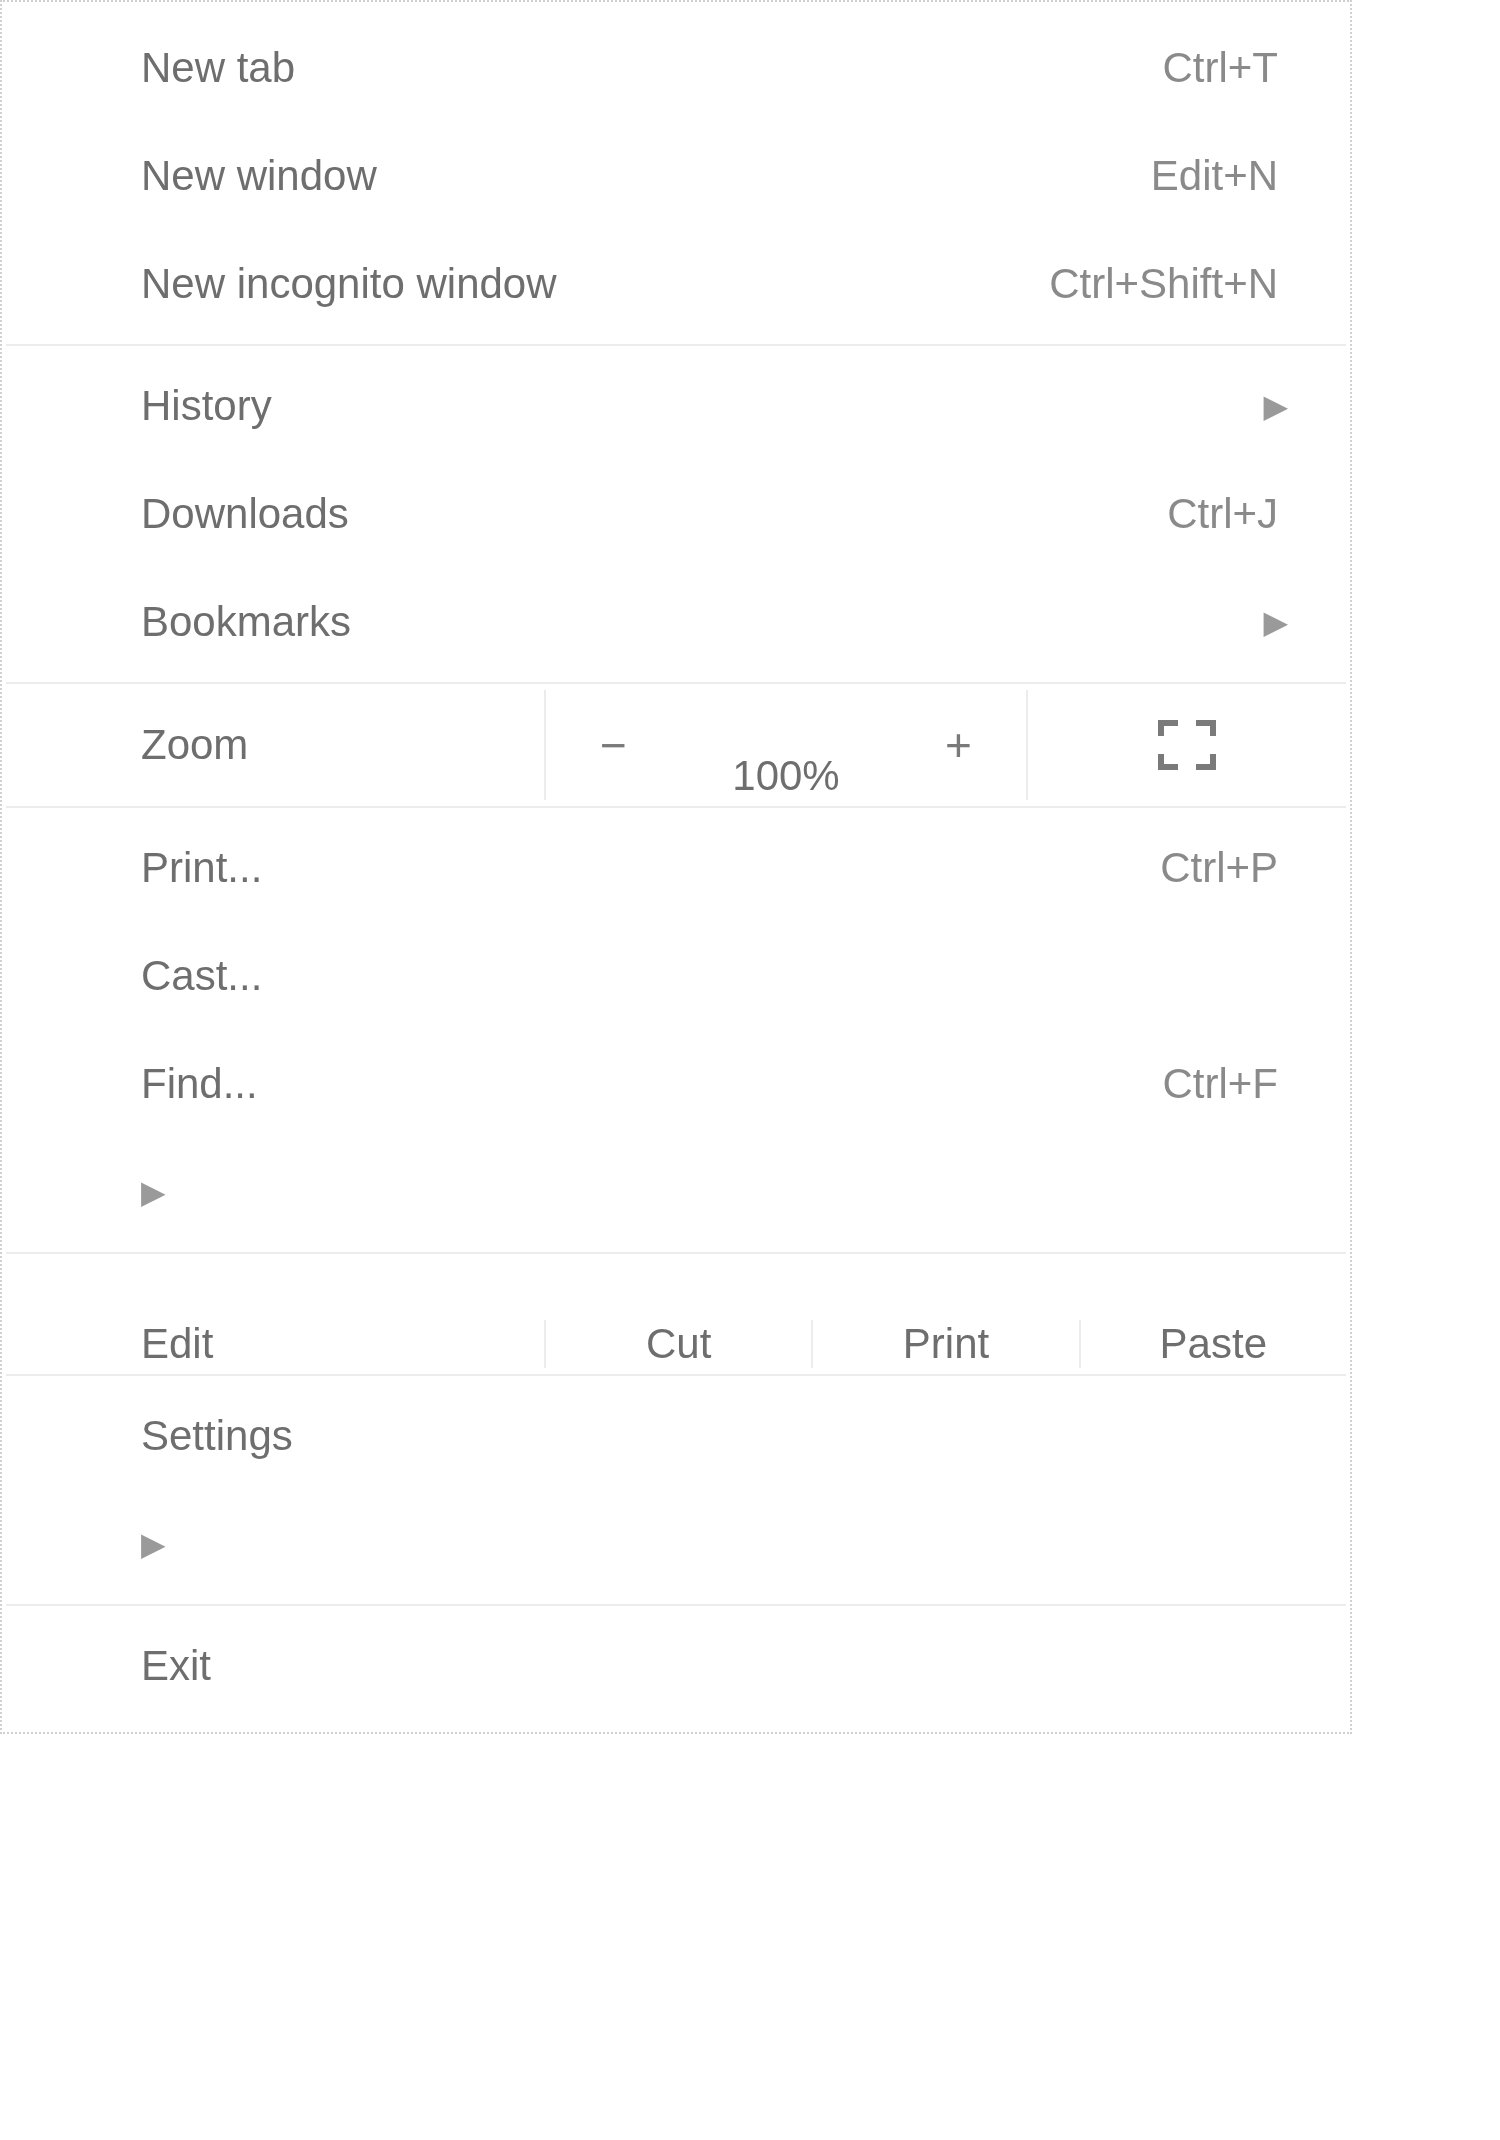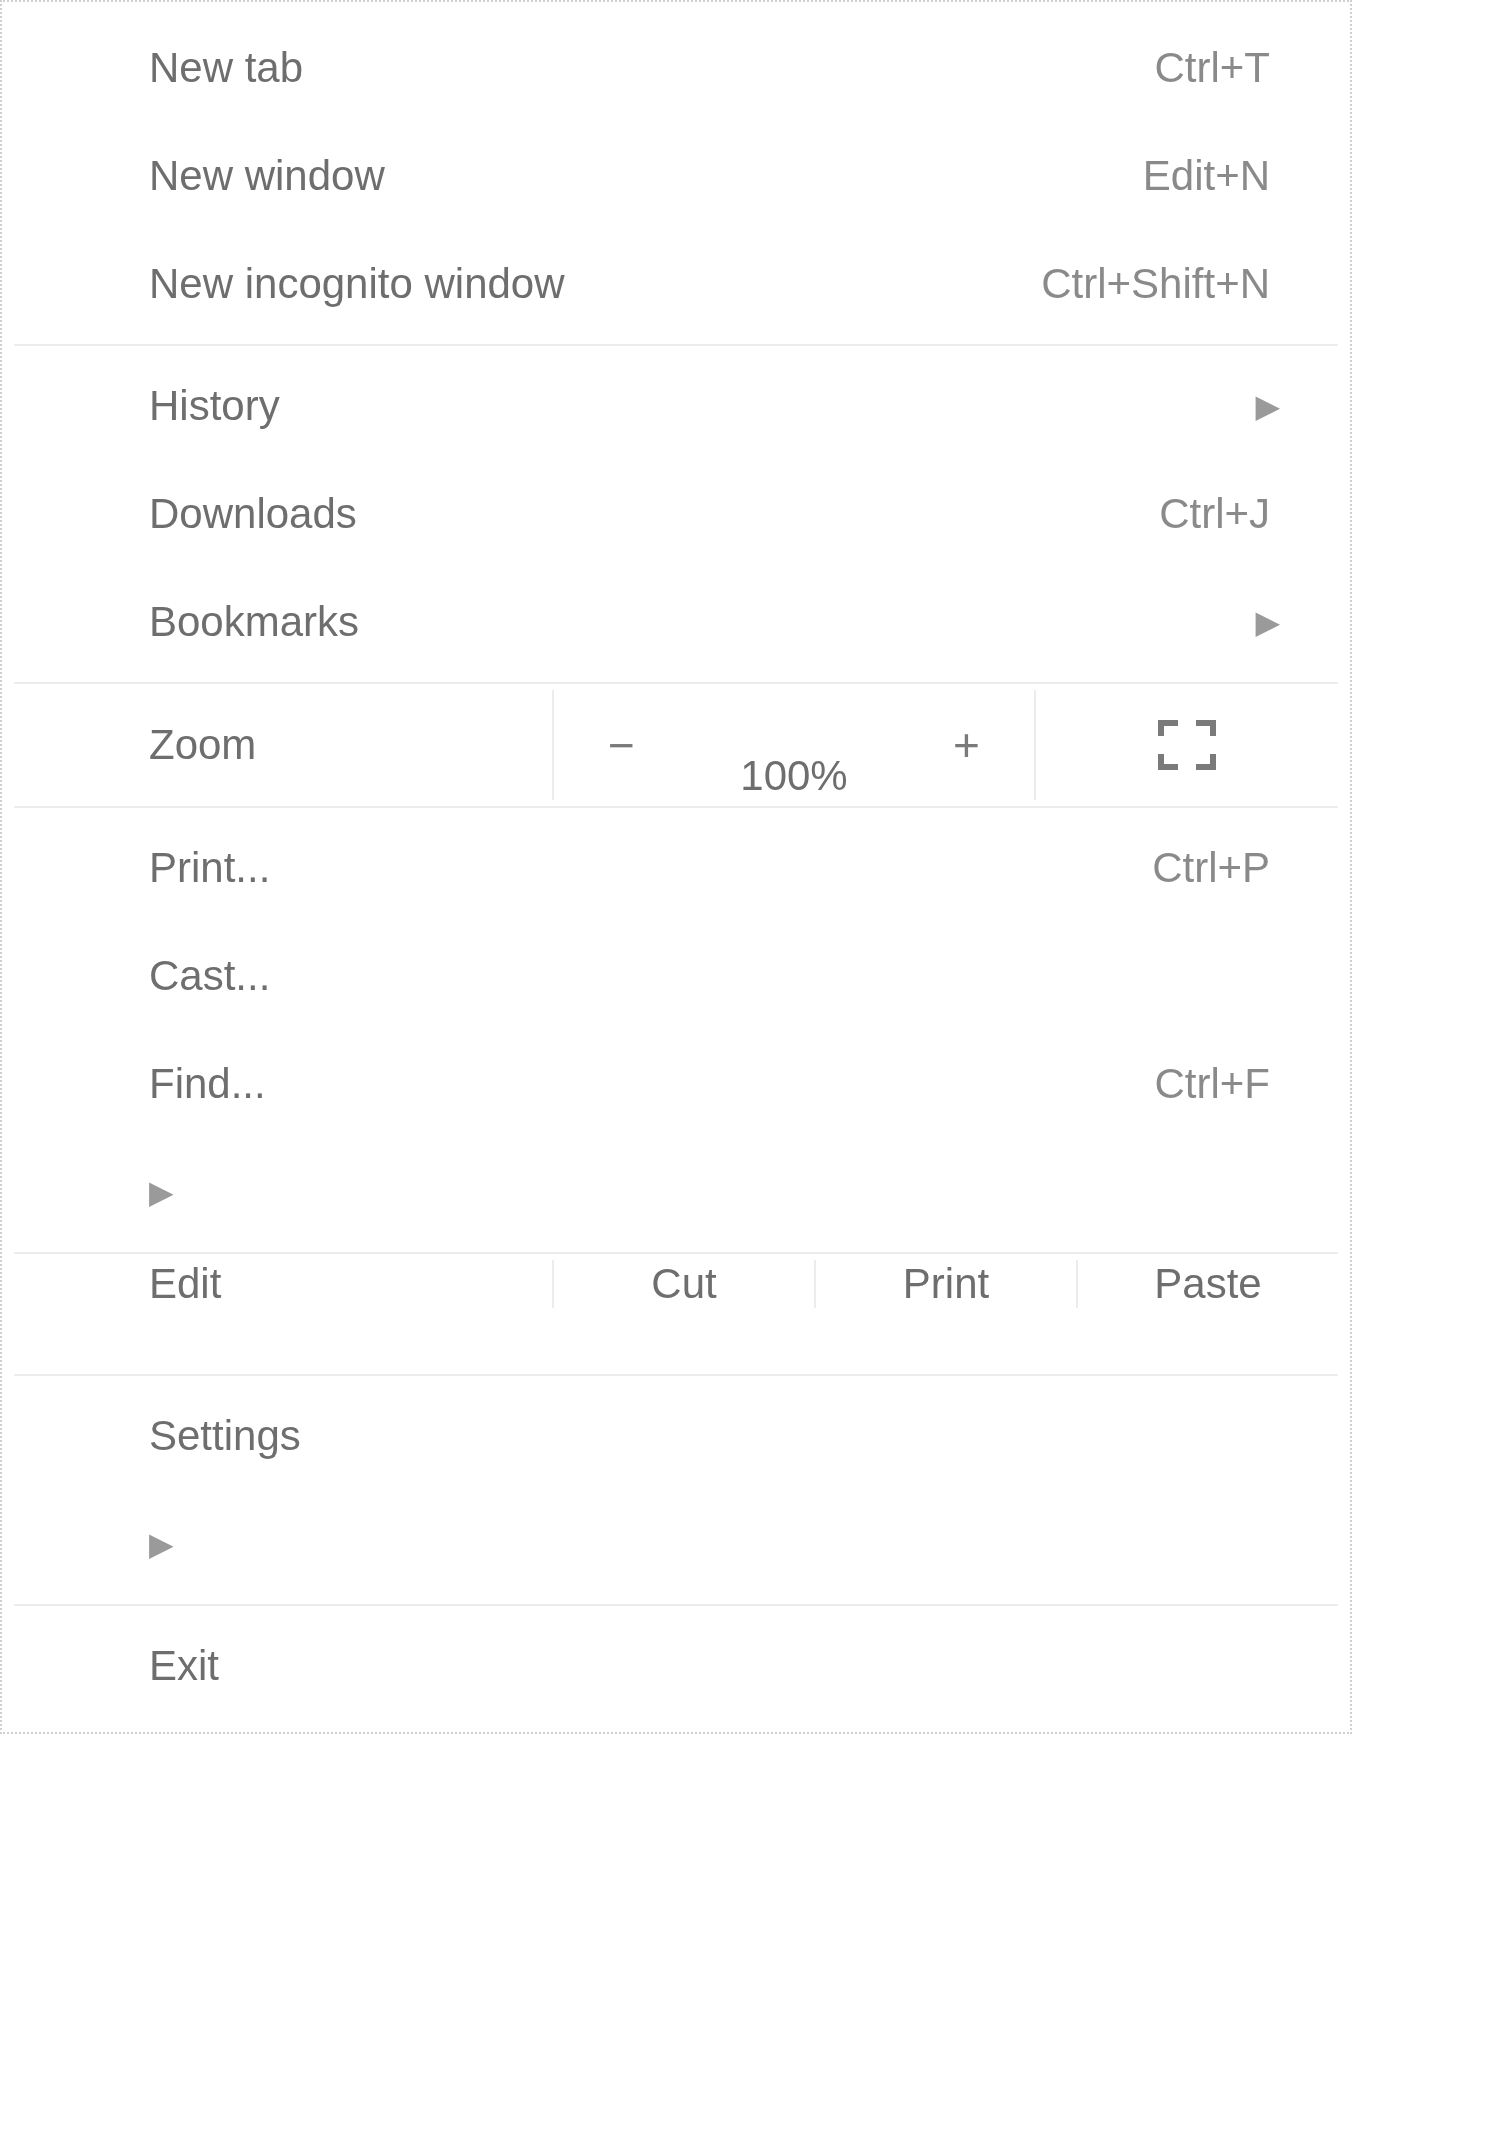--- a/index.html
+++ b/index.html
@@ -11,21 +11,21 @@
     height: 2140px;
     position: relative;
   }
   .menu {
     position: absolute;
     left: 0;
     top: 0;
     width: 1352px;
     border: 2px dotted #d0d0d0;
     background: #ffffff;
-    padding: 6px 12px;
+    padding: 6px 4px;
     font-size: 42px;
     color: #6e6e6e;
   }
   .section {
     border-bottom: 2px solid #ececec;
     padding: 6px 0;
   }
   .section:last-child { border-bottom: none; }
   .menu-item {
     display: flex;
@@ -100,21 +100,21 @@
     height: 16px;
     border: 6px solid currentColor;
   }
   .fullscreen-icon .tl { top: 0; left: 0; border-right: none; border-bottom: none; }
   .fullscreen-icon .tr { top: 0; right: 0; border-left: none; border-bottom: none; }
   .fullscreen-icon .bl { bottom: 0; left: 0; border-right: none; border-top: none; }
   .fullscreen-icon .br { bottom: 0; right: 0; border-left: none; border-top: none; }
   
   .edit-row {
     display: flex;
-    align-items: flex-start;
+    align-items: flex-end;
     height: 108px;
   }
   .edit-label-cell {
     flex: 0 0 540px;
     display: flex;
     align-items: center;
     padding-left: 135px;
     border-right: 2px solid #ececec;
   }
   .edit-btn {

